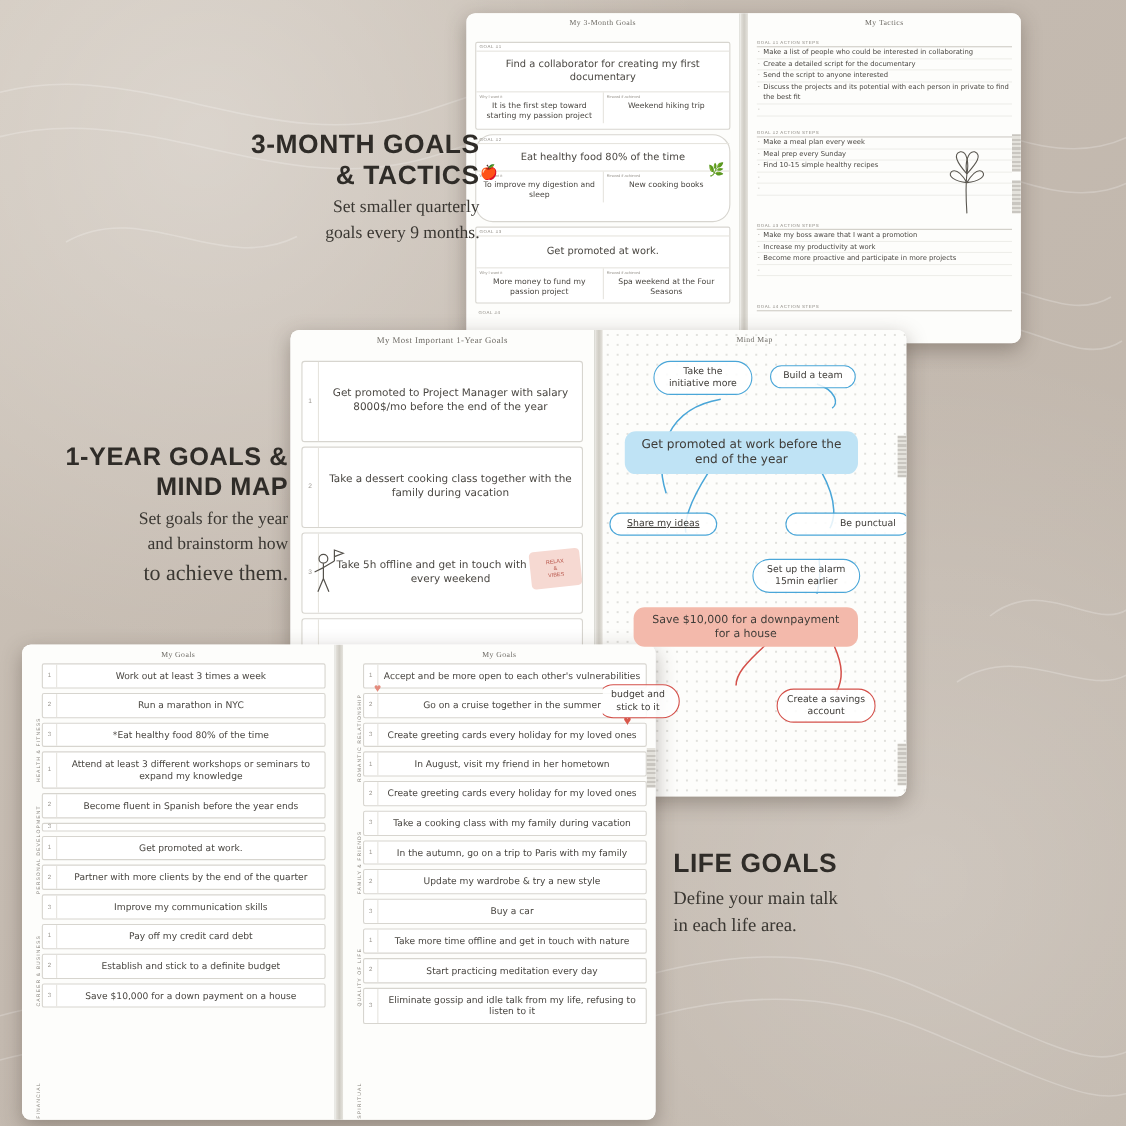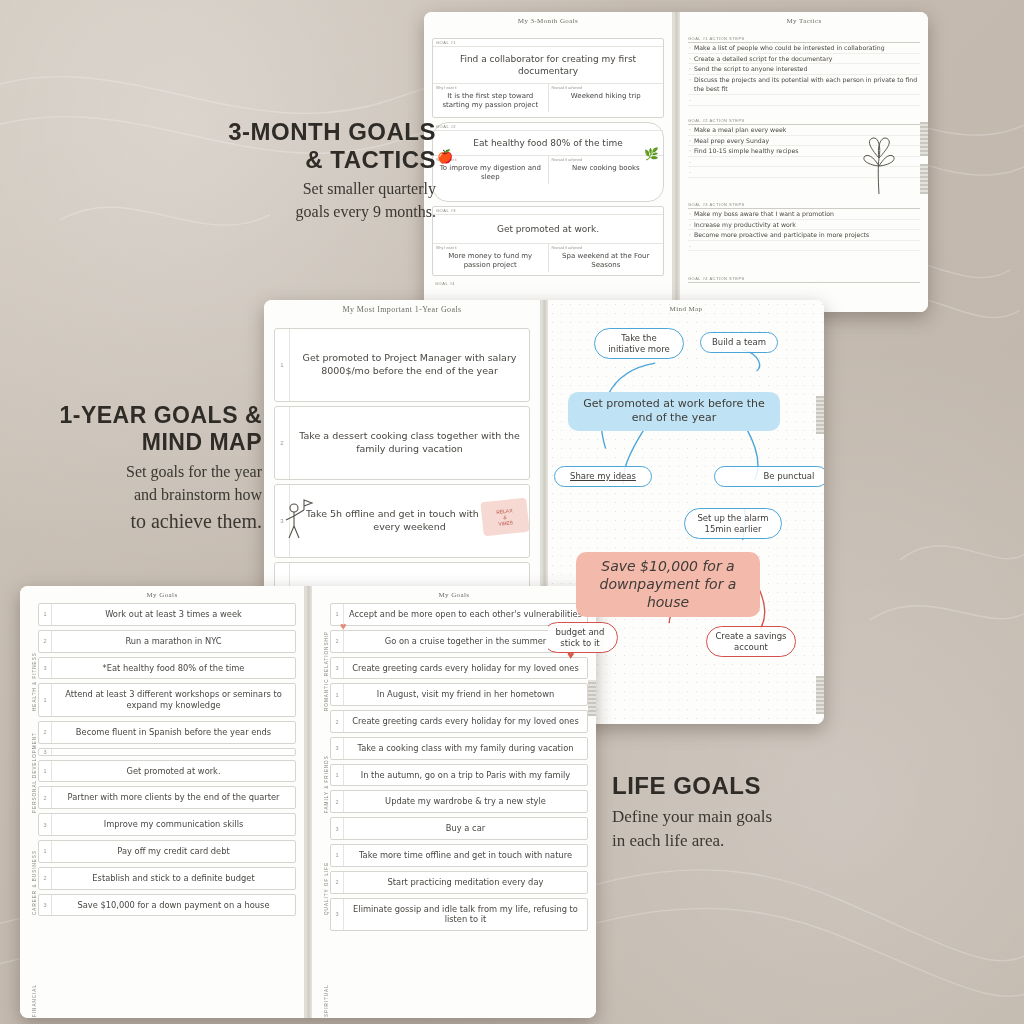--- a/index.html
+++ b/index.html
@@ -55,21 +55,21 @@
         display:flex;align-items:center;}
   .ynum{width:14px;text-align:center;font-size:6px;color:#9a968f;border-right:1px solid #e6e4de;align-self:stretch;display:flex;align-items:center;justify-content:center;}
   .ytext{flex:1;text-align:center;font-size:9.5px;line-height:1.35;padding:6px 4px;}
   .dotgrid{position:absolute;inset:0;
     background-image:radial-gradient(#d9d9d4 .8px, transparent .8px);
     background-size:9px 9px;opacity:.8;}
   .bubble{position:absolute;font-size:8.5px;text-align:center;line-height:1.25;color:#3f3c38;}
   .bub-out{border:1.4px solid #4aa6d8;border-radius:16px;padding:4px 7px;background:rgba(255,255,255,.85);}
   .bub-red{border:1.4px solid #d4504a;border-radius:16px;padding:4px 7px;background:rgba(255,255,255,.85);}
   .hl-blue{background:#bfe3f5;border-radius:10px;padding:5px 8px;font-size:11px;line-height:1.3;}
-  .hl-red{background:#f3b9ab;border-radius:10px;padding:5px 2px;font-size:14px;line-height:1.3;font-style:italic;}
+  .hl-red{background:#f3b9ab;border-radius:10px;padding:5px 12px;font-size:10px;line-height:1.3;}
 
   
   #book3{left:20px;top:586px;width:576px;height:432px;}
   #book3 .page{width:286px;height:432px;}
   .lgrow{display:flex;align-items:stretch;border:1px solid #d7d5cf;border-radius:2px;margin:0 8px 4px 8px;background:#fff;}
   .lgnum{width:12px;font-size:5.5px;color:#9a968f;display:flex;align-items:center;justify-content:center;border-right:1px solid #e6e4de;}
   .lgtxt{flex:1;text-align:center;font-size:8.3px;line-height:1.3;padding:5px 3px;}
   .sidelabel{position:absolute;left:2px;writing-mode:vertical-rl;transform:rotate(180deg);
      font-size:4.6px;letter-spacing:1px;color:#8a867f;}
 
@@ -413,15 +413,15 @@
 <div style="position:absolute;left:0px;top:402px;width:262px;text-align:right;">
   <div class="ann-title" style="font-size:23px;line-height:1.18;">1-YEAR GOALS &amp;</div>
   <div class="ann-title" style="font-size:23px;line-height:1.18;">MIND MAP</div>
   <div class="ann-body" style="font-size:16px;line-height:1.45;margin-top:4px;">Set goals for the year</div>
   <div class="ann-body" style="font-size:16px;line-height:1.45;">and brainstorm how</div>
   <div class="ann-body" style="font-size:20px;line-height:1.45;">to achieve them.</div>
 </div>
 
 <div style="position:absolute;left:612px;top:772px;width:300px;text-align:left;">
   <div class="ann-title" style="font-size:24px;line-height:1.2;">LIFE GOALS</div>
-  <div class="ann-body" style="font-size:17px;line-height:1.45;margin-top:4px;">Define your main goals</div>
+  <div class="ann-body" style="font-size:17px;line-height:1.45;margin-top:4px;">Define your main talk</div>
   <div class="ann-body" style="font-size:17px;line-height:1.45;">in each life area.</div>
 </div>
 
 </body></html>

